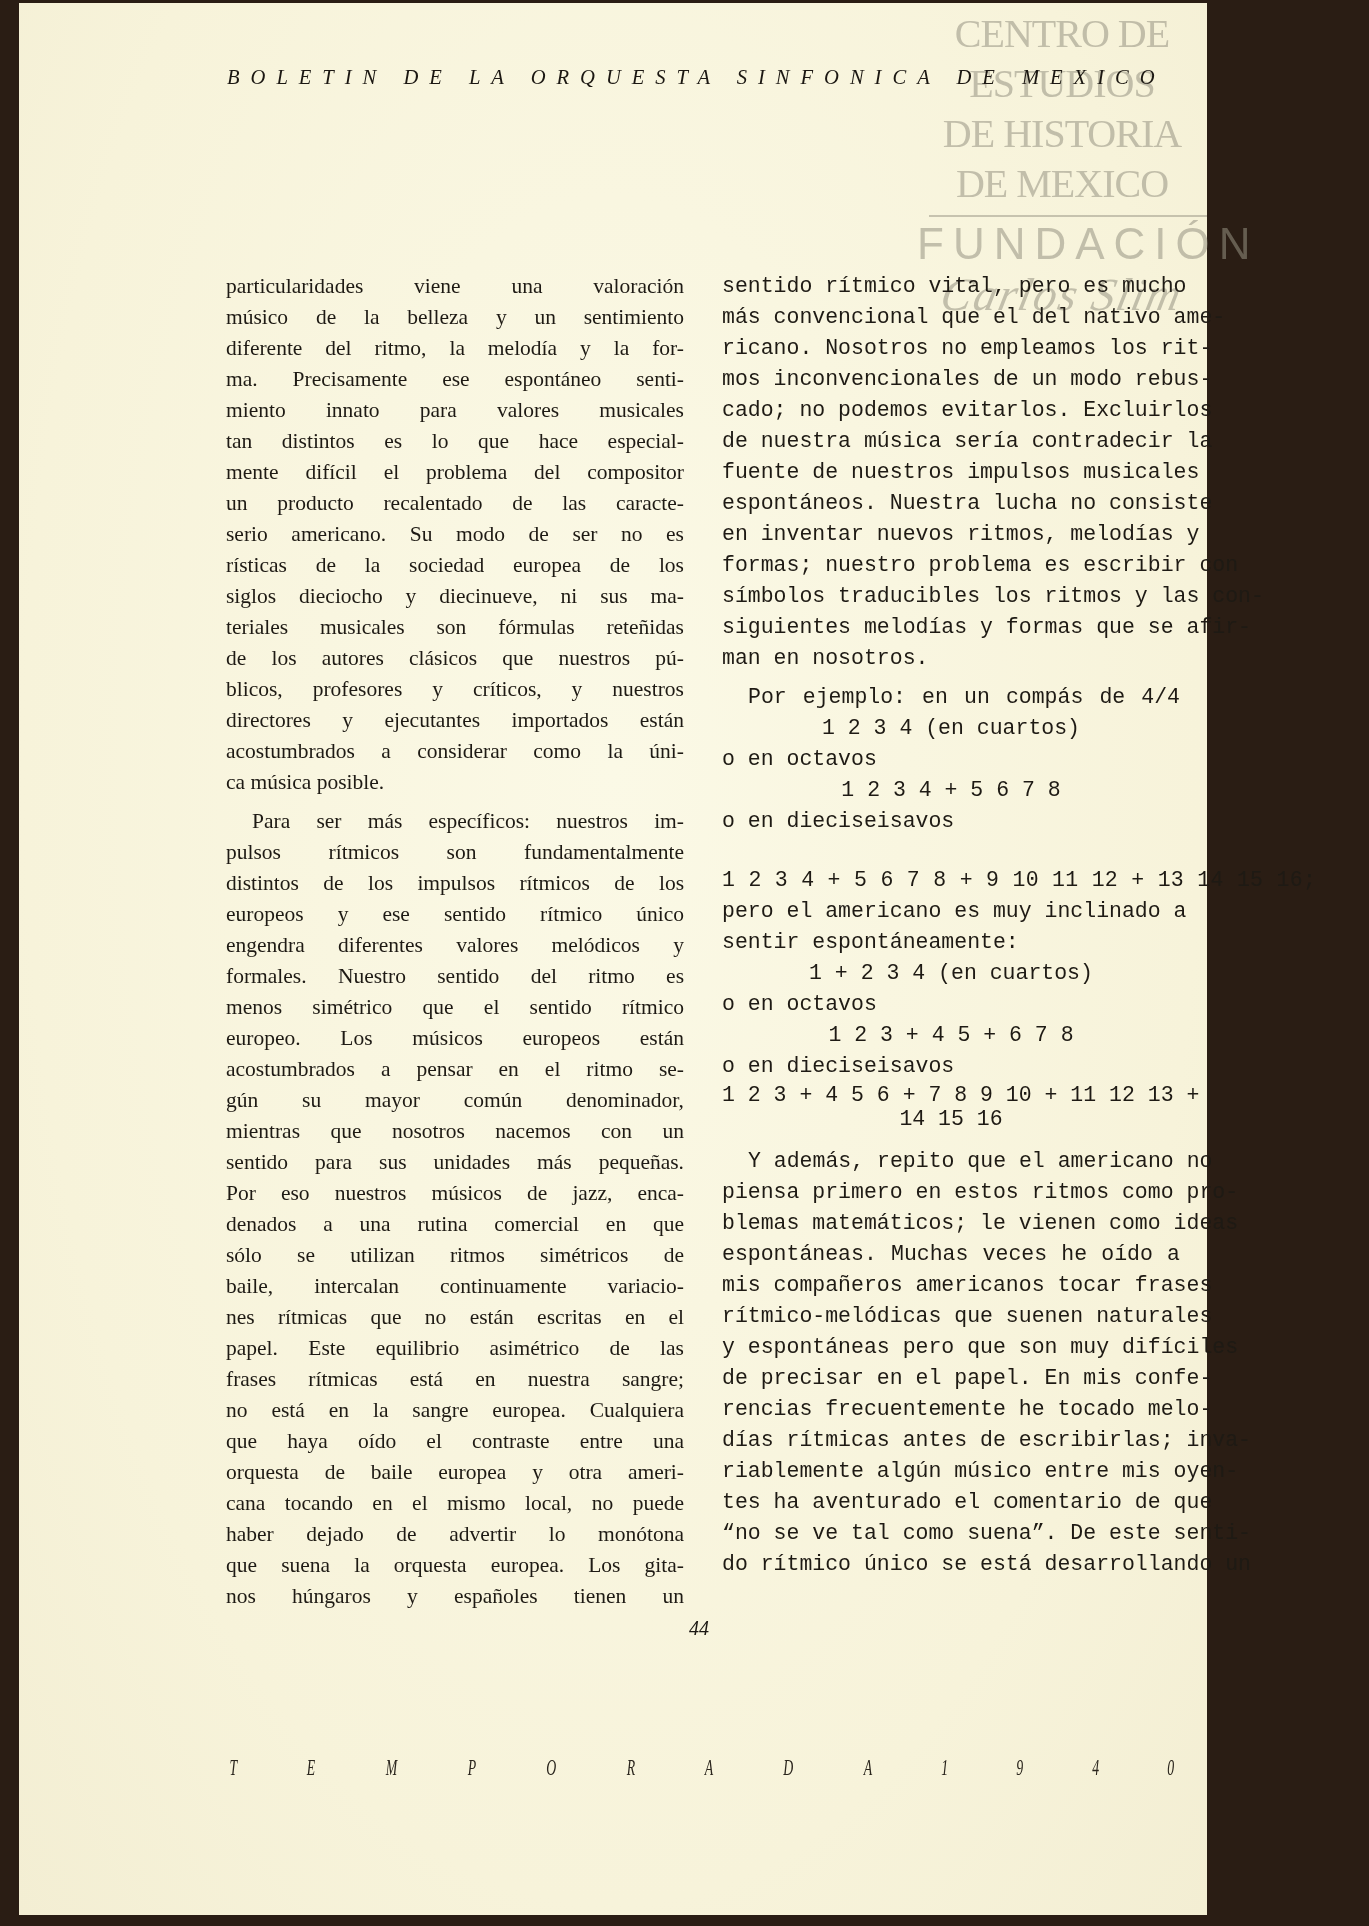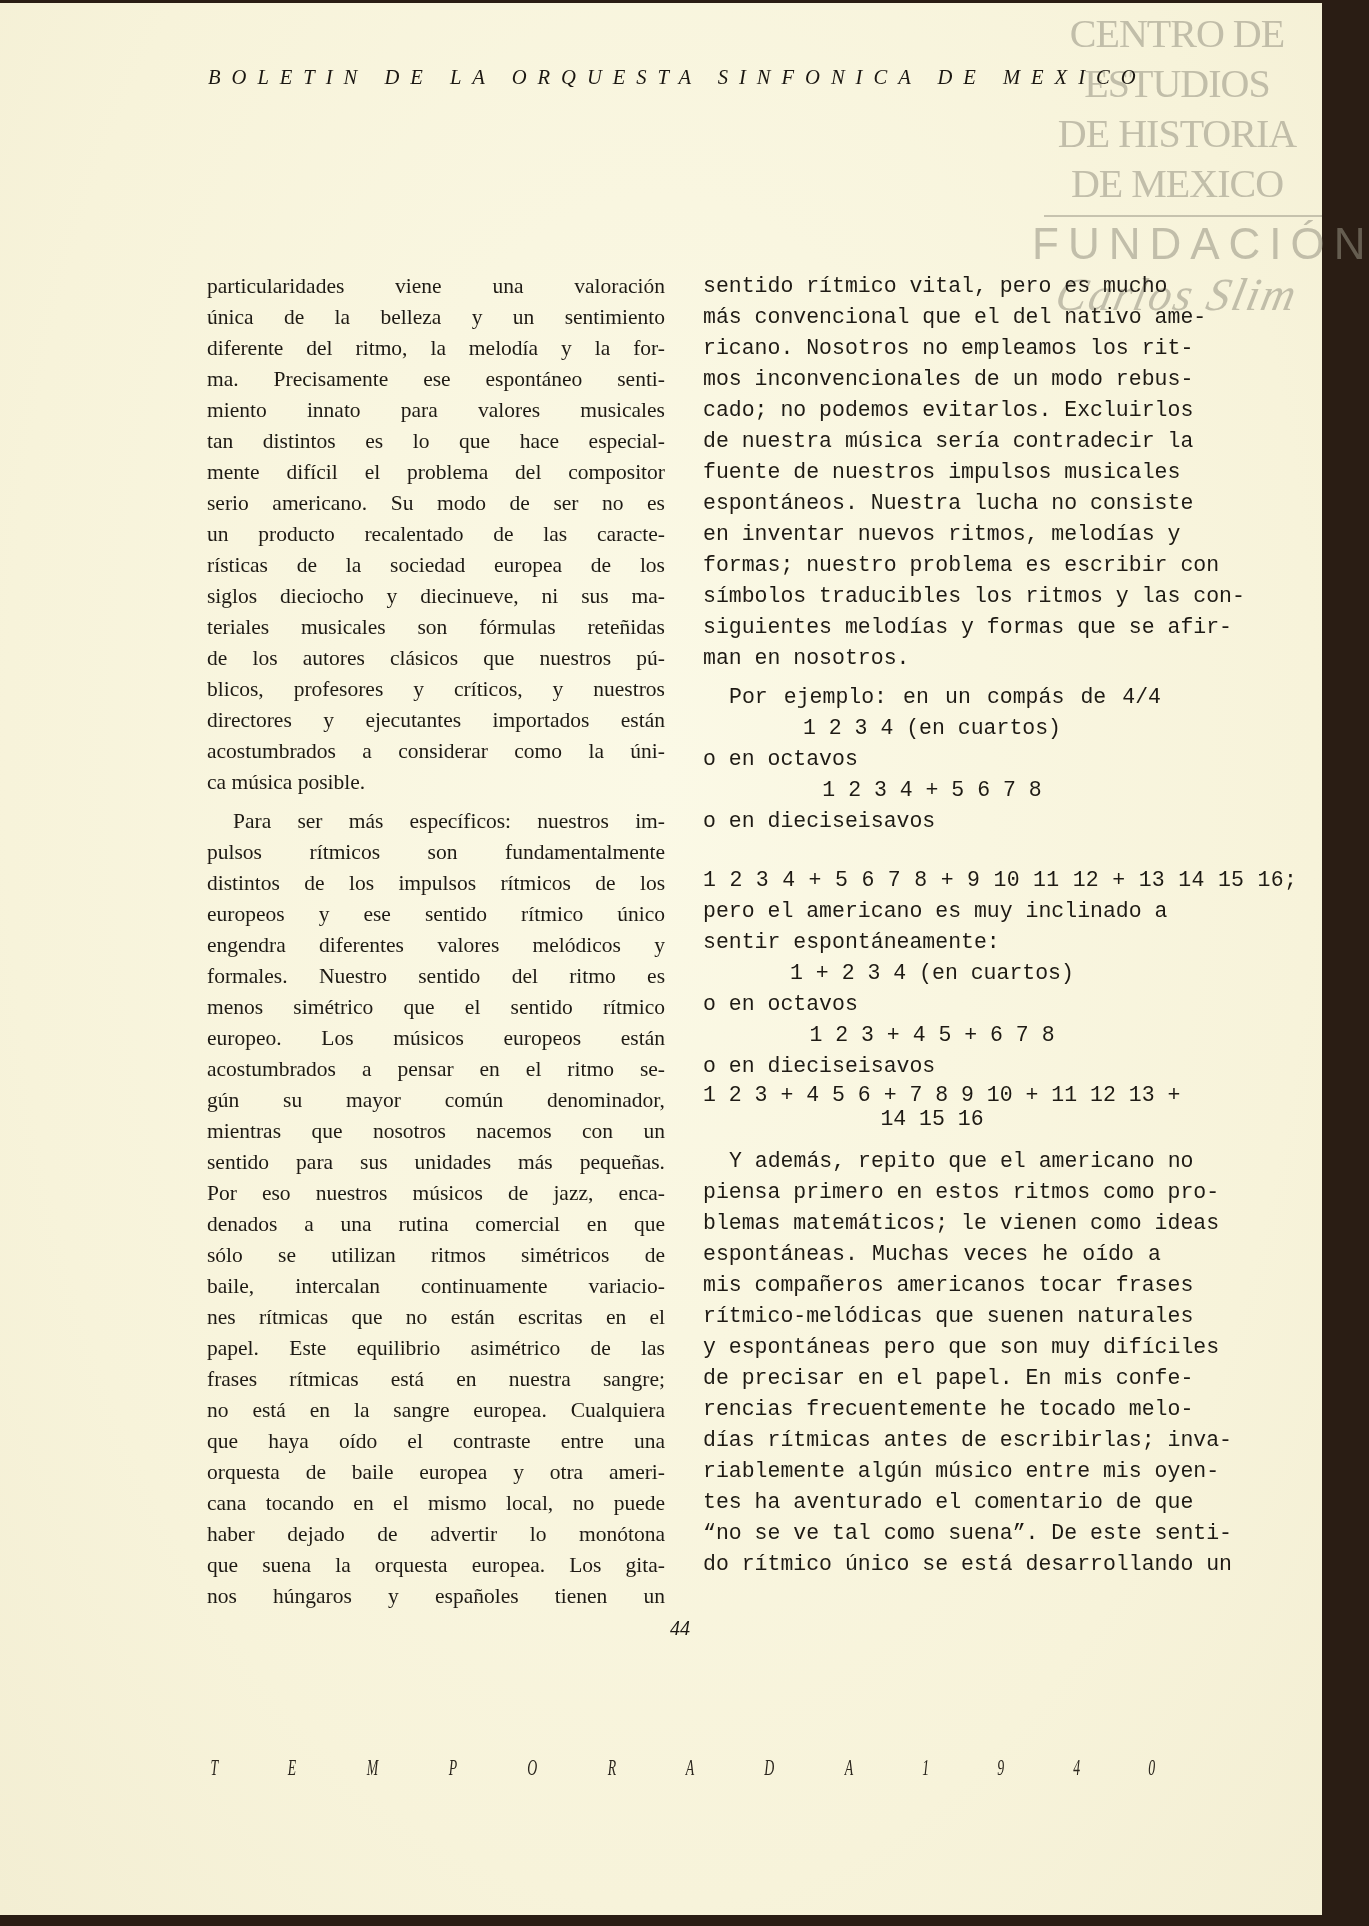--- a/index.html
+++ b/index.html
@@ -4,22 +4,22 @@
 <style>
   html, body { margin: 0; padding: 0; }
   body {
     width: 1369px; height: 1926px;
     background: #2a1d14;
     position: relative; overflow: hidden;
     font-family: "Liberation Serif", "DejaVu Serif", serif;
     color: #1e1a14;
   }
   .page {
-    position: absolute; left: 0; top: 3px;
-    width: 1322px; height: 1912px;
+    position: absolute; left: 19px; top: 3px;
+    width: 1188px; height: 1912px;
     background: #f9f6df;
     background-image: radial-gradient(ellipse at 50% 40%, #fbf9e6 0%, #f7f3da 70%, #f3eed3 100%);
   }
   .running-head {
     position: absolute; left: 208px; top: 62px; width: 960px;
     font-style: italic; font-size: 21px; letter-spacing: 11.2px;
     white-space: nowrap; color: #1b1712;
     transform: scaleX(0.98); transform-origin: left top;
   }
   .column {
@@ -70,28 +70,28 @@
     <span class="wm-line">DE MEXICO</span>
     <div class="wm-rule"></div>
     <span class="wm-fund">FUNDACIÓN</span>
     <span class="wm-sign">Carlos Slim</span>
   </div>
 
   <div class="running-head">BOLETIN DE LA ORQUESTA SINFONICA DE MEXICO</div>
 
   <div class="column col-left">
     <span class="line">particularidades viene una valoración</span>
-    <span class="line">única de la belleza y un sentimiento</span>
+    <span class="line">músico de la belleza y un sentimiento</span>
     <span class="line">diferente del ritmo, la melodía y la for-</span>
     <span class="line">ma. Precisamente ese espontáneo senti-</span>
     <span class="line">miento innato para valores musicales</span>
     <span class="line">tan distintos es lo que hace especial-</span>
     <span class="line">mente difícil el problema del compositor</span>
+    <span class="line">un producto recalentado de las caracte-</span>
     <span class="line">serio americano. Su modo de ser no es</span>
-    <span class="line">un producto recalentado de las caracte-</span>
     <span class="line">rísticas de la sociedad europea de los</span>
     <span class="line">siglos dieciocho y diecinueve, ni sus ma-</span>
     <span class="line">teriales musicales son fórmulas reteñidas</span>
     <span class="line">de los autores clásicos que nuestros pú-</span>
     <span class="line">blicos, profesores y críticos, y nuestros</span>
     <span class="line">directores y ejecutantes importados están</span>
     <span class="line">acostumbrados a considerar como la úni-</span>
     <span class="line last">ca música posible.</span>
     <span class="line indent gap-before">Para ser más específicos: nuestros im-</span>
     <span class="line">pulsos rítmicos son fundamentalmente</span>

